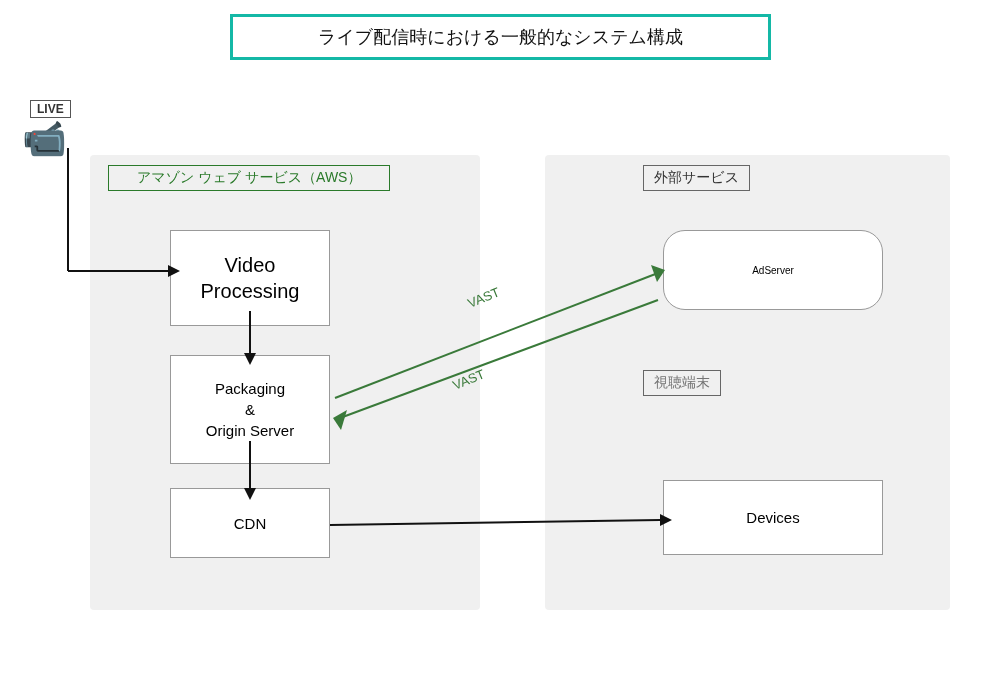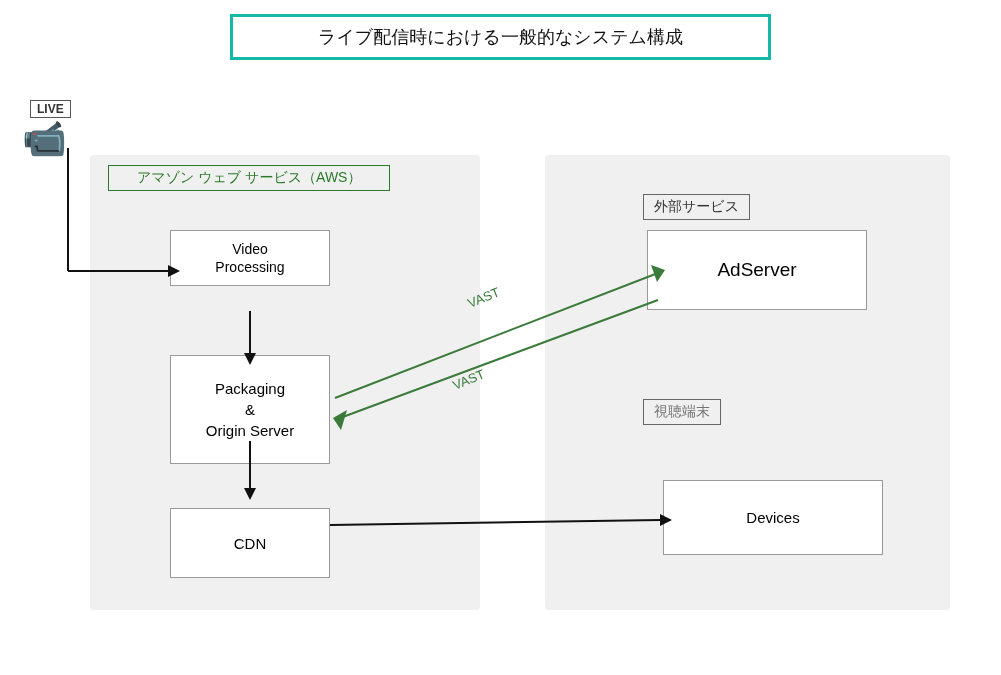--- a/index.html
+++ b/index.html
@@ -88,67 +88,67 @@
 
     .ext-label {
       position: absolute;
       top: 165px;
       left: 643px;
       font-size: 14px;
       color: #333;
       border: 1.5px solid #666;
       padding: 3px 10px;
       background: #f0f0f0;
-      margin-top: 29px;
     }
 
     
     .box {
       position: absolute;
       background: #fff;
       border: 1px solid #999;
       text-align: center;
       display: flex;
       align-items: center;
       justify-content: center;
     }
 
     .video-processing-box {
       top: 230px;
       left: 170px;
       width: 160px;
-      height: 56px;
-      font-size: 14px;
+      height: 96px;
+      font-size: 20px;
       line-height: 1.3;
     }
 
     .packaging-box {
       top: 355px;
       left: 170px;
       width: 160px;
       height: 109px;
       font-size: 15px;
       line-height: 1.4;
     }
 
     .cdn-box {
-      top: 508px;
+      top: 488px;
       left: 170px;
       width: 160px;
       height: 70px;
       font-size: 15px;
     }
 
     
     .adserver-box {
       top: 230px;
-      left: 647px;
+      left: 663px;
       width: 220px;
       height: 80px;
-      font-size: 19px;
+      font-size: 10px;
+      border-radius: 22px;
     }
 
     .shichou-label {
       position: absolute;
       top: 370px;
       left: 643px;
       font-size: 14px;
       color: #737373;
       border: 1.5px solid #666;
       padding: 3px 10px;

